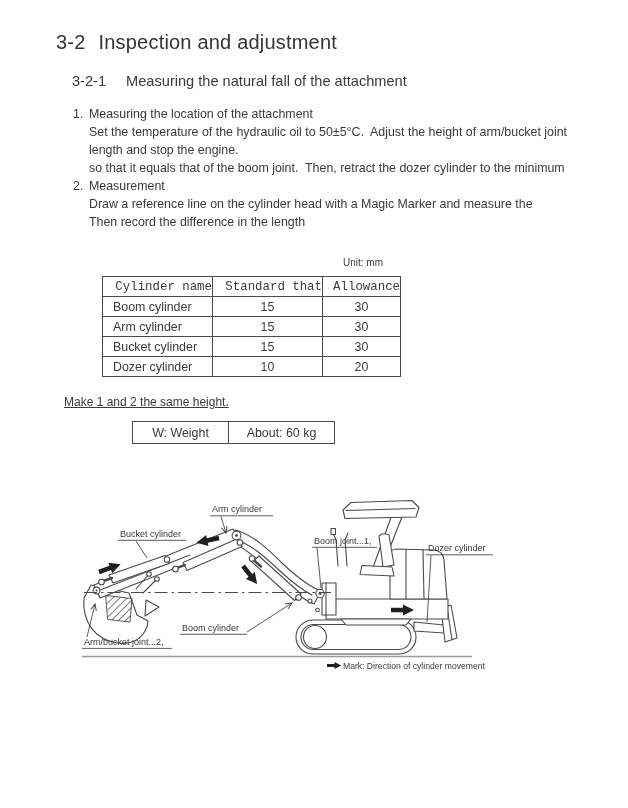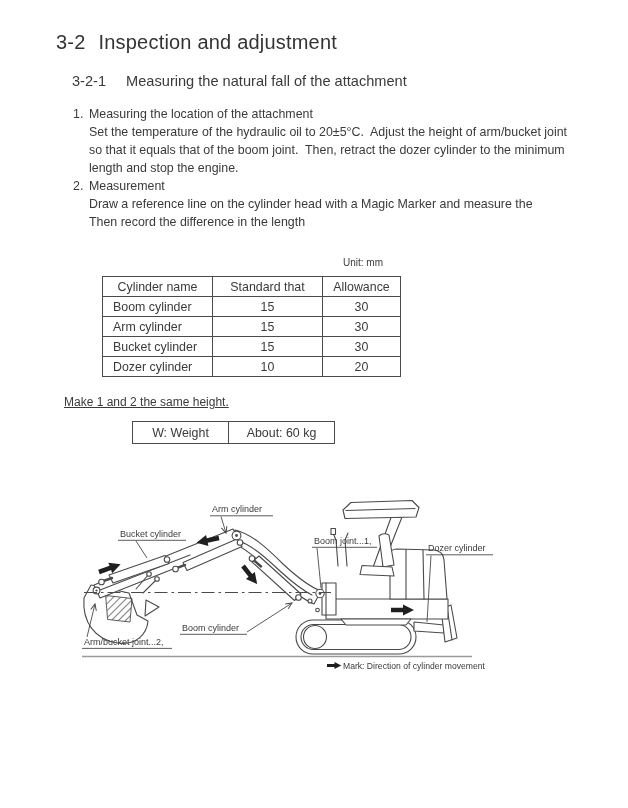--- a/index.html
+++ b/index.html
@@ -23,21 +23,21 @@
   
   .unit{left:302px;top:257px;width:81px;text-align:right;font-size:10px;}
   
   table.spec{
     left:102px;top:276px;width:298px;
     border-collapse:collapse;table-layout:fixed;
     font-size:12.4px;color:#3a3a3a;
   }
   table.spec,table.wt{border:1.6px solid #4a4a4a;}
   table.spec td,table.spec th{border:1px solid #4a4a4a;height:19px;padding:0;font-weight:normal;}
-  table.spec th{text-align:center;}
+  table.spec th{text-align:right;font-family:Liberation Mono, monospace;}
   table.spec td.name{text-align:left;padding-left:10px;}
   table.spec td.val{text-align:center;}
   col.c1{width:110px;} col.c2{width:110px;} col.c3{width:78px;}
   
   .note{left:64px;top:395px;font-size:12px;text-decoration:underline;}
   
   table.wt{left:132px;top:421px;border-collapse:collapse;table-layout:fixed;font-size:12.4px;color:#3a3a3a;}
   table.wt td{border:1px solid #4a4a4a;height:21px;text-align:center;padding:0;}
   td.wt1{width:95px;margin-left:46px;} td.wt2{width:105px;}
   
@@ -57,23 +57,23 @@
   <div class="abs h2">
     <span>3-2-1</span>
     <span>Measuring the natural fall of the attachment</span>
   </div>
 
   <div class="abs steps">
     <div class="step">
       <span class="num">1.</span>
       <div>
         <div class="line">Measuring the location of the attachment</div>
-        <div class="line">Set the temperature of the hydraulic oil to 20±5°C.  Adjust the height of arm/bucket joint</div>
+        <div class="line">Set the temperature of the hydraulic oil to 50±5°C.  Adjust the height of arm/bucket joint</div>
+        <div class="line">length and stop the engine.</div>
         <div class="line">so that it equals that of the boom joint.  Then, retract the dozer cylinder to the minimum</div>
-        <div class="line">length and stop the engine.</div>
       </div>
     </div>
     <div class="step">
       <span class="num">2.</span>
       <div>
         <div class="line">Measurement</div>
         <div class="line">Draw a reference line on the cylinder head with a Magic Marker and measure the</div>
         <div class="line">Then record the difference in the length</div>
       </div>
     </div>

